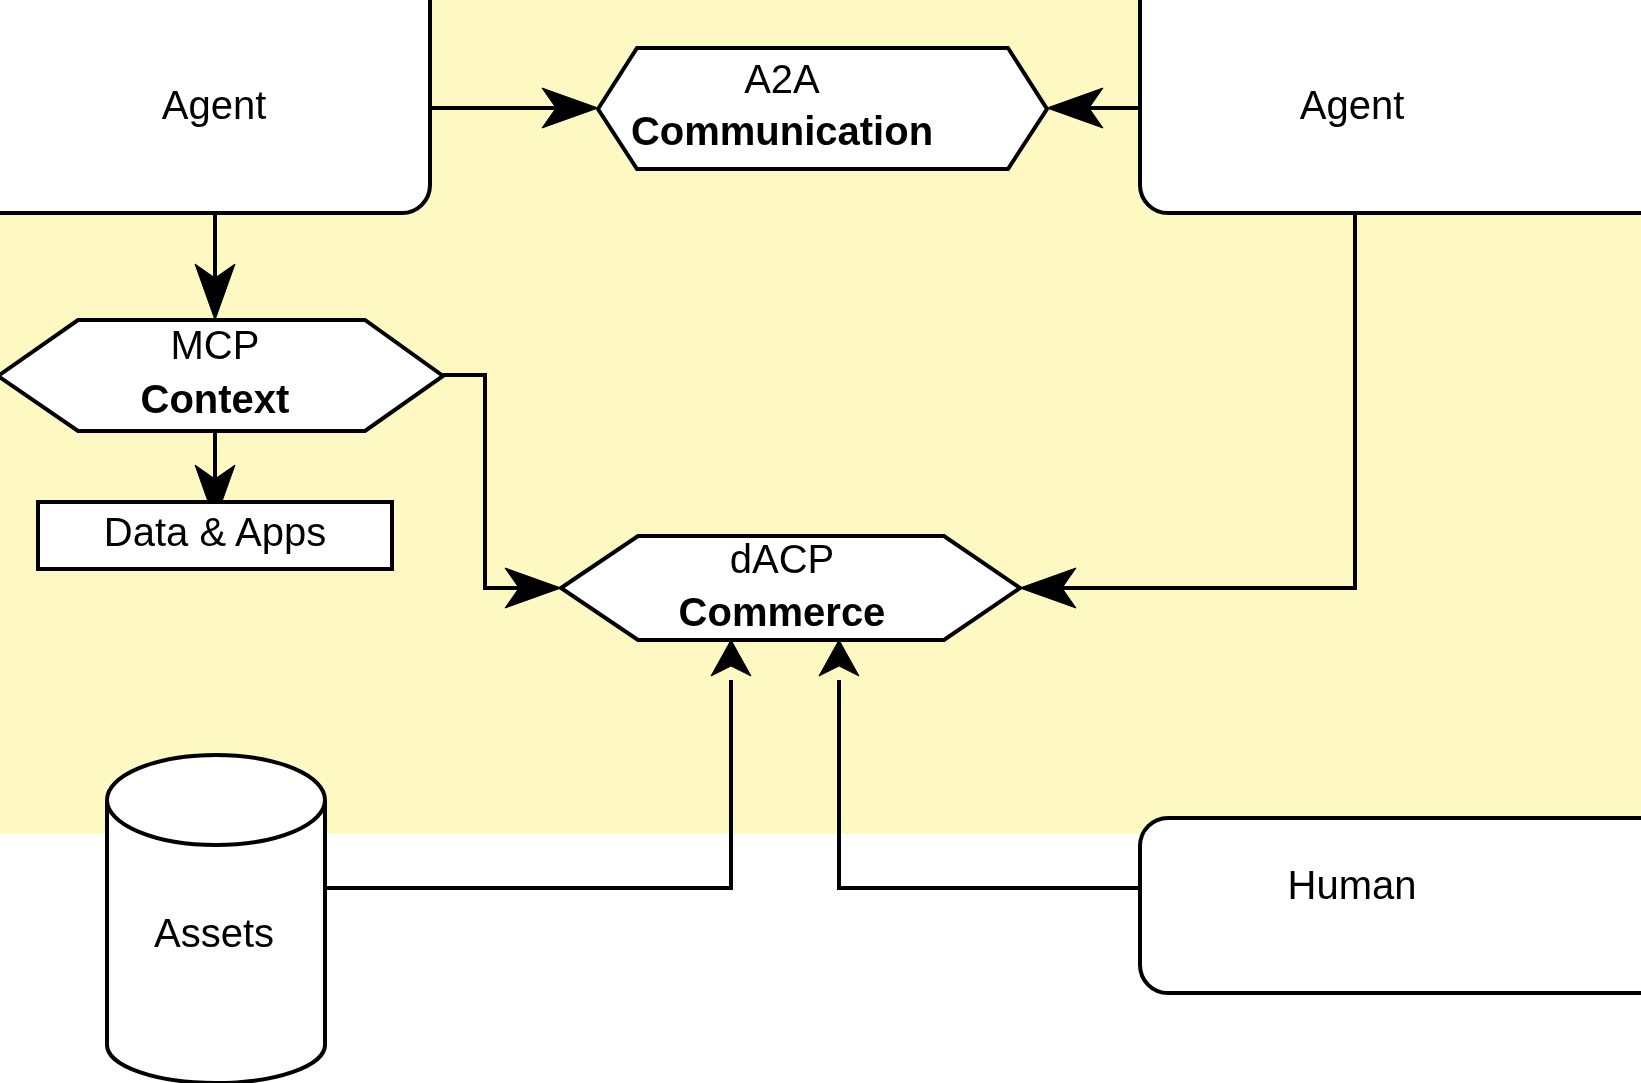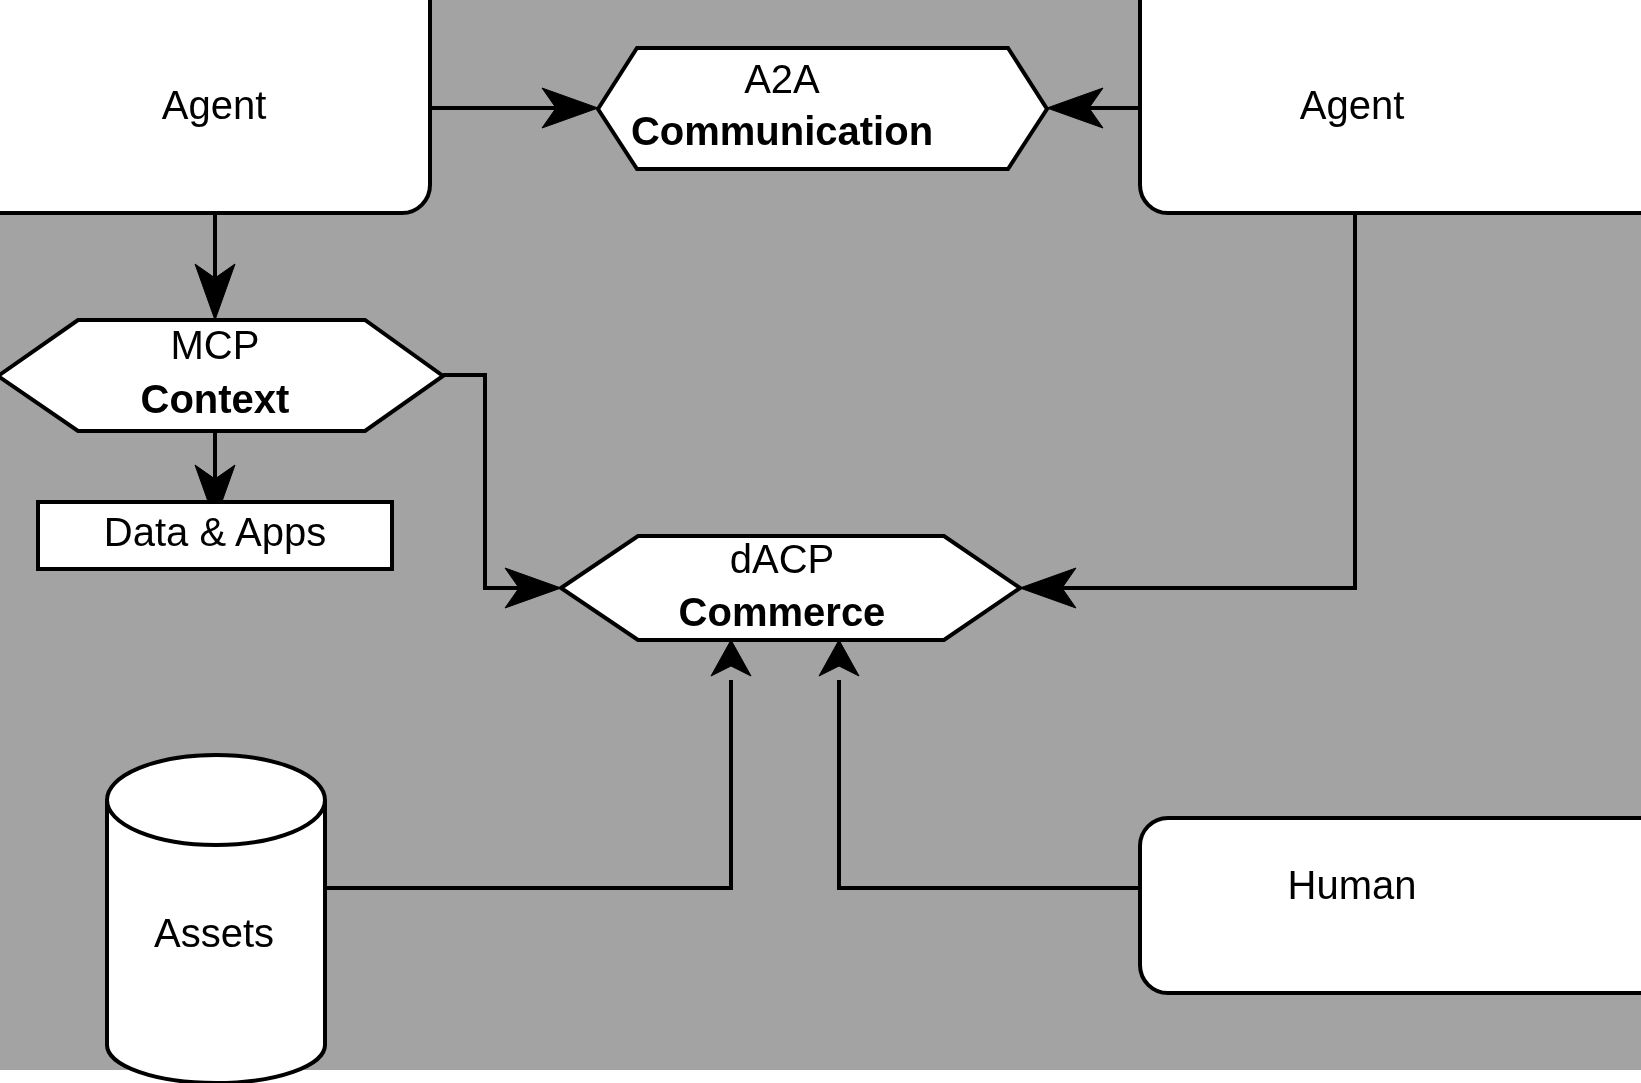--- a/index.html
+++ b/index.html
@@ -9,22 +9,22 @@
   }
   body {
     width: 1641px;
     height: 1083px;
     overflow: hidden;
     font-family: "Liberation Sans", sans-serif;
   }
   #diagram-root {
     position: relative;
     width: 1641px;
-    height: 1070px;
-    background: #a3a3a3;
+    height: 834px;
+    background: #fef9c3;
     text-align: center;
   }
   svg.diagram {
     display: block;
     width: 1641px;
     height: 1083px;
   }
   .shape {
     fill: #ffffff;
     stroke: #000000;

